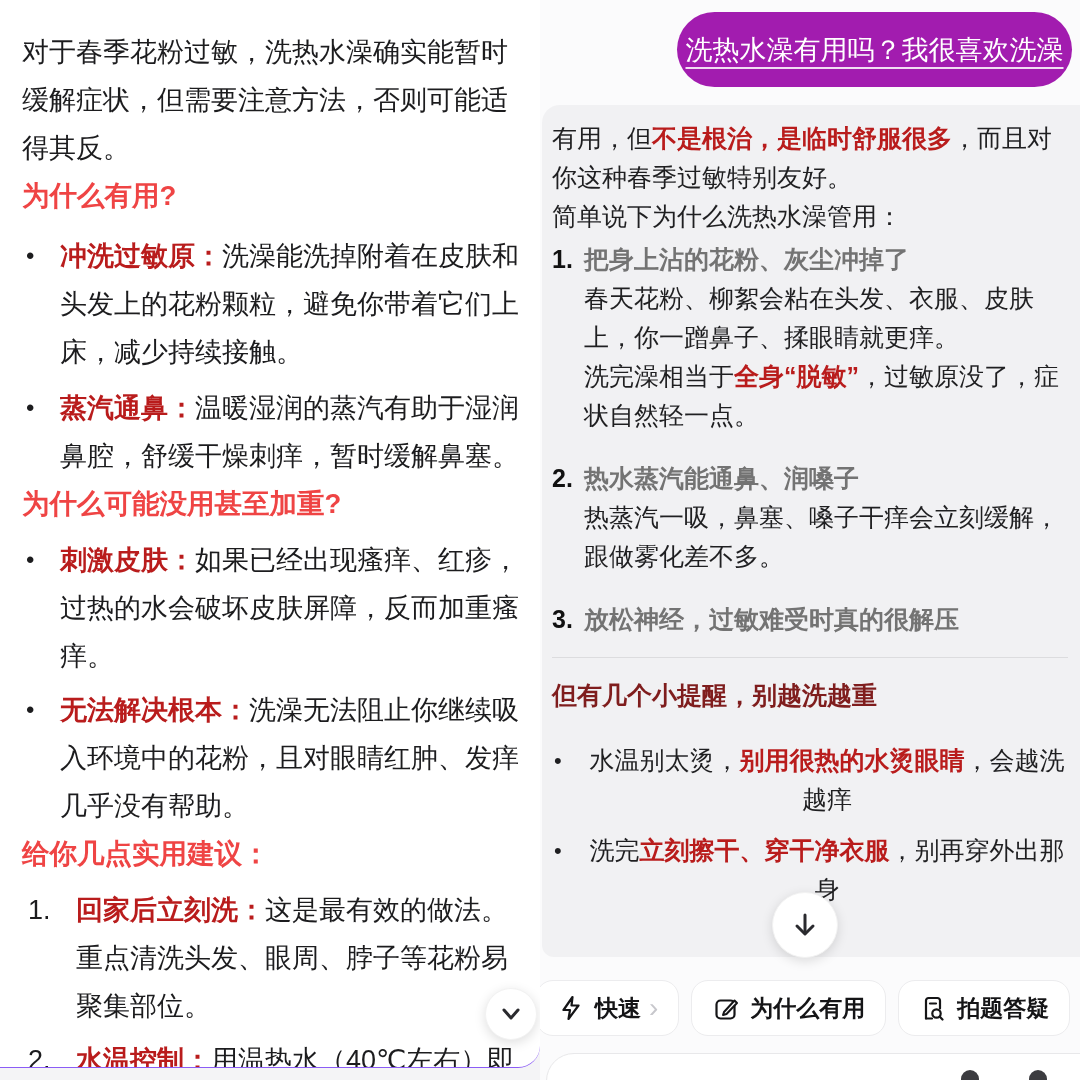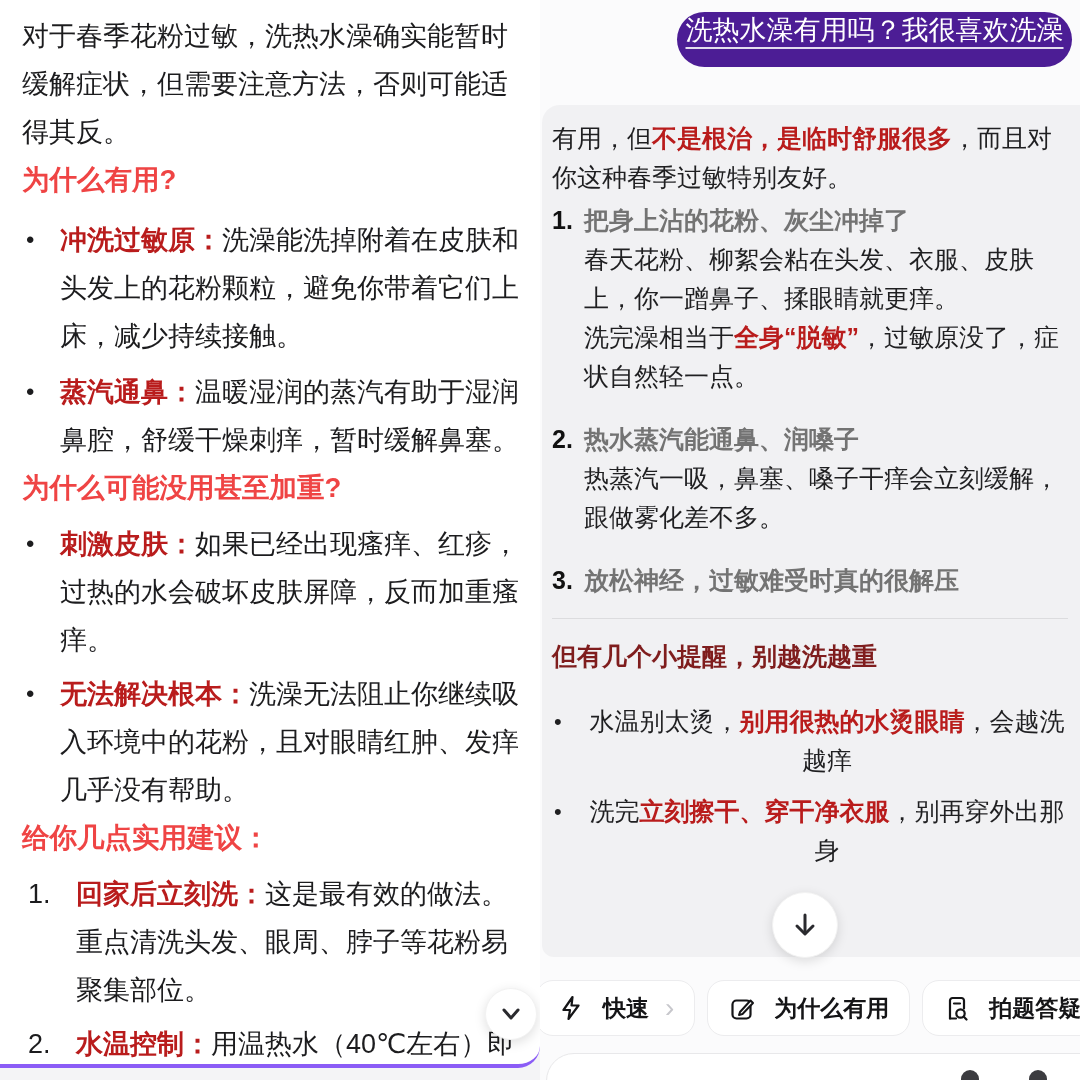--- a/index.html
+++ b/index.html
@@ -6,23 +6,23 @@
   body{
     width:1080px;height:1080px;overflow:hidden;position:relative;
     background:#f4f4f6;
     font-family:"Liberation Sans","DejaVu Sans",sans-serif;
     -webkit-font-smoothing:antialiased;
   }
   
   .left-panel{
     position:absolute;left:0;top:0;width:540px;height:1068px;
     background:#ffffff;border-bottom-right-radius:22px;
-    border-bottom:4px solid #8b5cf6;
+    border-bottom:1px solid #8b5cf6;
     box-sizing:border-box;
-    padding:12px 20px 0 22px;
+    padding:28px 20px 0 22px;
     color:#1c1c1e;font-size:27px;line-height:48px;font-weight:500;
     overflow:hidden;
   }
   .left-panel p{margin:0;}
   .lh{font-weight:700;font-size:27.5px;color:#ef4444;margin:0;}
   .lp-intro{margin-top:8px;}
   .lh1{margin-top:12px;}
   .lrow{display:flex;margin-top:12px;}
   .lrow .dot{flex:0 0 34px;color:#1c1c1e;font-size:24px;padding-left:4px;}
   .lrow .ltxt{flex:1;}
@@ -42,23 +42,23 @@
     border:1px solid #f2f2f2;box-sizing:border-box;
   }
   .left-scroll{left:485px;top:988px;width:52px;height:52px;}
   .right-scroll{left:232px;top:892px;width:66px;height:66px;}
   
   .right-panel{
     position:absolute;left:540px;top:0;width:540px;height:1080px;
     background:#fbfbfc;overflow:hidden;
   }
   .user-bubble{
-    position:absolute;left:137px;top:12px;height:55px;width:395px;
-    background:#4c1d95;border-radius:38px;
-    display:flex;align-items:flex-start;justify-content:center;
+    position:absolute;left:137px;top:12px;height:75px;width:395px;
+    background:#a21caf;border-radius:38px;
+    display:flex;align-items:center;justify-content:center;
     box-sizing:border-box;padding:0 26px;
   }
   .user-bubble span{
     color:#ffffff;font-size:27px;white-space:nowrap;
     text-decoration:underline;text-decoration-thickness:1.5px;
     text-underline-offset:8px;text-decoration-color:rgba(255,255,255,.85);
   }
   .answer-card{
     position:absolute;left:2px;top:105px;width:558px;height:852px;
     background:#f1f1f3;border-radius:18px 0 0 12px;
@@ -81,21 +81,21 @@
   .brow.second{margin-top:12px;}
   .brow .dot{flex:0 0 30px;font-size:22px;padding-left:2px;}
   .brow .rtxt{flex:1;text-align:center;}
   
   .toolbar{
     position:absolute;left:-4px;top:980px;display:flex;gap:12px;
     white-space:nowrap;
   }
   .pill{
     height:56px;background:#ffffff;border:1.5px solid #ececee;
-    border-radius:17px;display:flex;align-items:center;gap:18px;
+    border-radius:17px;display:flex;align-items:center;gap:10px;
     padding:0 20px;box-sizing:border-box;
     font-family:inherit;font-size:23px;font-weight:600;color:#151517;
     flex:0 0 auto;
   }
   .pill svg{display:block;}
   .chev{color:#c7c7cc;font-size:28px;font-weight:400;margin-left:-2px;line-height:1;}
   .chat-input{
     position:absolute;left:6px;top:1053px;width:620px;height:80px;
     background:#ffffff;border:1.5px solid #e8e8ea;border-radius:28px;
     box-sizing:border-box;
@@ -153,20 +153,21 @@
 
 <div class="right-panel">
 
   <div class="user-bubble">
     <span>洗热水澡有用吗？我很喜欢洗澡</span>
   </div>
 
   <div class="answer-card">
     <p><span>有用，但</span><span class="b">不是根治，是临时舒服很多</span><span>，而且对你这种春季过敏特别友好。</span></p>
 
+    <p class="rp2">简单说下为什么洗热水澡管用：</p>
 
     <div class="rlist">
       <div class="ritem">
         <span class="num">1.</span>
         <div class="rtxt">
           <div class="rtitle">把身上沾的花粉、灰尘冲掉了</div>
           <div>春天花粉、柳絮会粘在头发、衣服、皮肤上，你一蹭鼻子、揉眼睛就更痒。</div>
           <div><span>洗完澡相当于</span><span class="b">全身“脱敏”</span><span>，过敏原没了，症状自然轻一点。</span></div>
         </div>
       </div>

